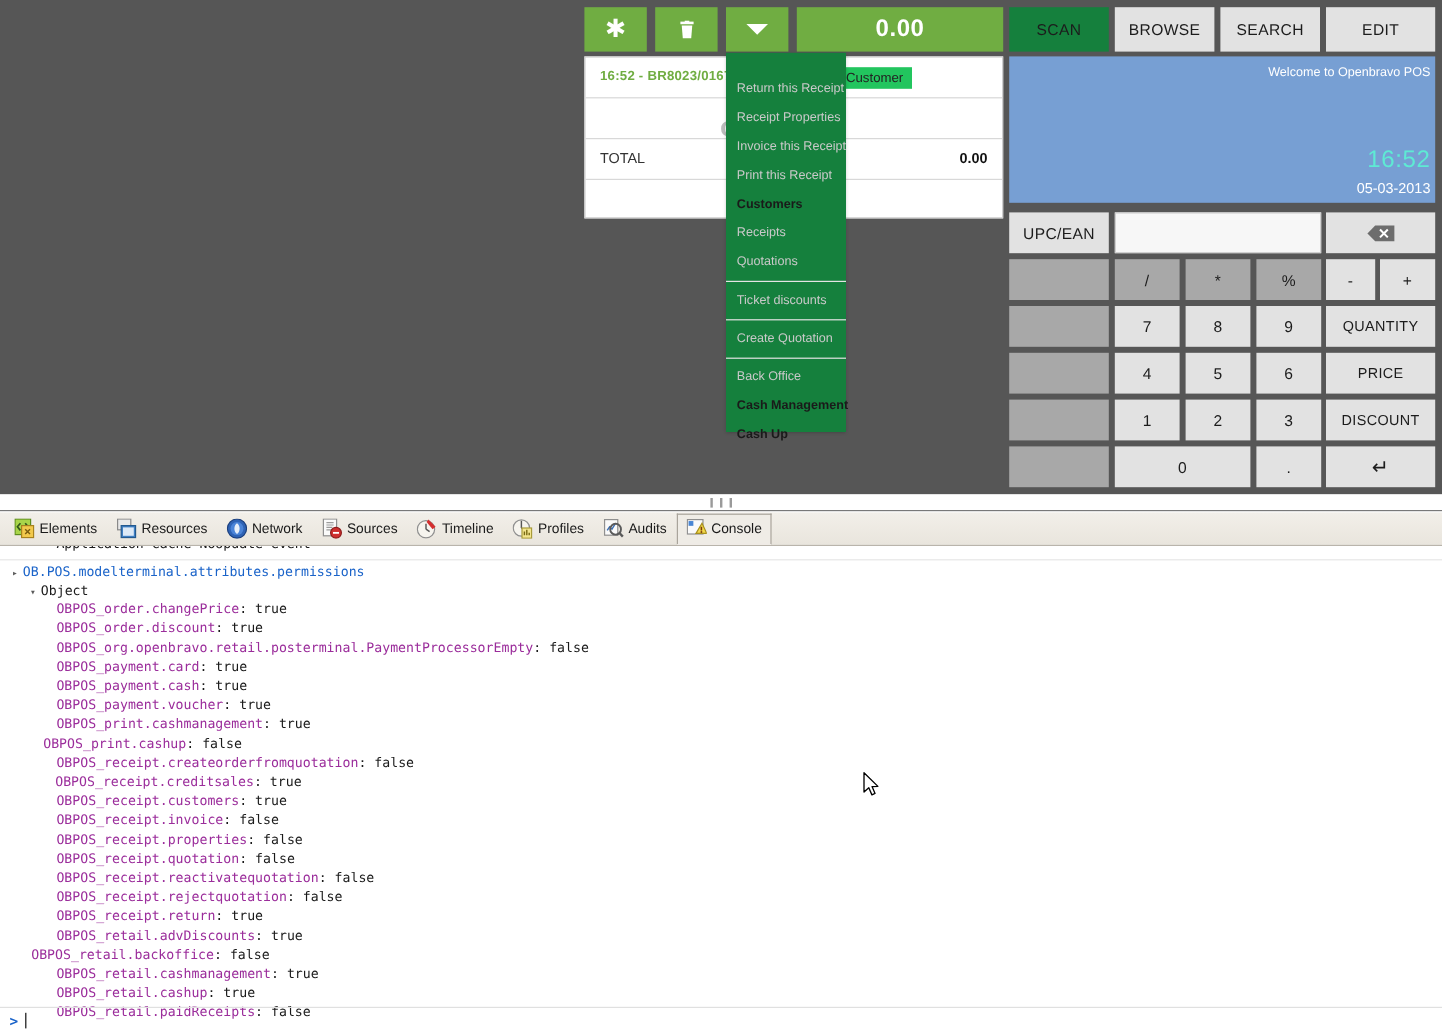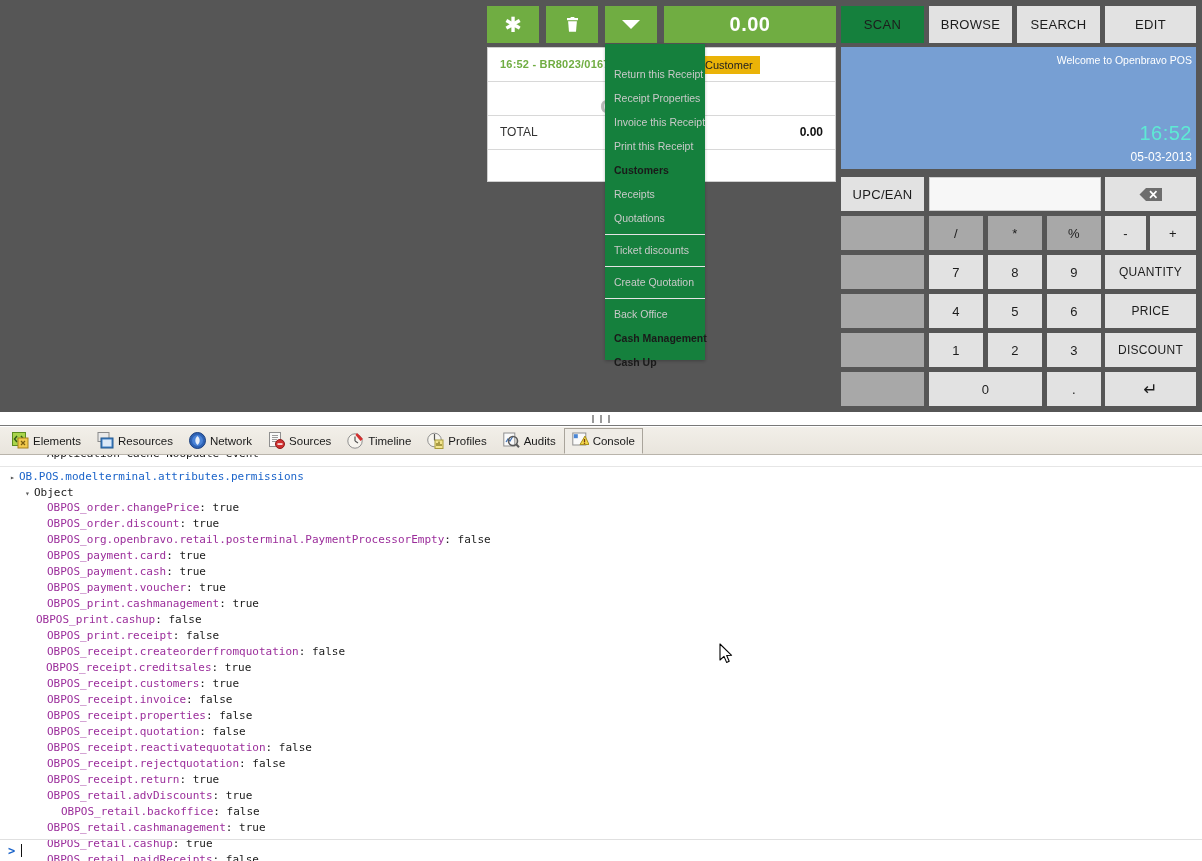--- a/index.html
+++ b/index.html
@@ -43,21 +43,21 @@
   }
   .rp-row { position: relative; height: 34px; border-bottom: 1px solid #d8d8d8; }
   .rp-row.last { border-bottom: none; }
   #receipt-id {
     position: absolute; left: 12px; top: 10px;
     font-size: 11px; font-weight: bold; color: #70ad42;
     letter-spacing: .2px;
   }
   #customer-btn {
     position: absolute; left: 210px; top: 8px;
-    background: #eab308; color: #222;
+    background: #22c55e; color: #222;
     font-size: 11px; padding: 3px 7px;
   }
   #receipt-watermark {
     position: absolute; left: 600px; top: 92px;
     font-size: 23px; color: #bdbdbd; font-weight: bold;
     letter-spacing: .5px; pointer-events: none;
   }
   #total-label {
     position: absolute; left: 12px; top: 9px;
     font-size: 12px; color: #333; font-weight: normal;
@@ -423,32 +423,31 @@
 
       <div id="prop-list">
           <div class="con-line" style="height: 16px; line-height: 16px; padding-left: 47px;"><span class="prop-key">OBPOS_order.changePrice</span><span class="val">: </span><span class="val">true</span></div>
           <div class="con-line" style="height: 16px; line-height: 16px; padding-left: 47px;"><span class="prop-key">OBPOS_order.discount</span><span class="val">: </span><span class="val">true</span></div>
           <div class="con-line" style="height: 16px; line-height: 16px; padding-left: 47px;"><span class="prop-key">OBPOS_org.openbravo.retail.posterminal.PaymentProcessorEmpty</span><span class="val">: </span><span class="val">false</span></div>
           <div class="con-line" style="height: 16px; line-height: 16px; padding-left: 47px;"><span class="prop-key">OBPOS_payment.card</span><span class="val">: </span><span class="val">true</span></div>
           <div class="con-line" style="height: 16px; line-height: 16px; padding-left: 47px;"><span class="prop-key">OBPOS_payment.cash</span><span class="val">: </span><span class="val">true</span></div>
           <div class="con-line" style="height: 16px; line-height: 16px; padding-left: 47px;"><span class="prop-key">OBPOS_payment.voucher</span><span class="val">: </span><span class="val">true</span></div>
           <div class="con-line" style="height: 16px; line-height: 16px; padding-left: 47px;"><span class="prop-key">OBPOS_print.cashmanagement</span><span class="val">: </span><span class="val">true</span></div>
           <div class="con-line" style="height: 16px; line-height: 16px; padding-left: 36px;"><span class="prop-key">OBPOS_print.cashup</span><span class="val">: </span><span class="val">false</span></div>
-          <div class="con-line" style="height: 16px; line-height: 16px; padding-left: 47px;"><span class="prop-key">OBPOS_print.receipt</span><span class="val">: </span><span class="val">false</span></div>
           <div class="con-line" style="height: 16px; line-height: 16px; padding-left: 47px;"><span class="prop-key">OBPOS_receipt.createorderfromquotation</span><span class="val">: </span><span class="val">false</span></div>
           <div class="con-line" style="height: 16px; line-height: 16px; padding-left: 46px;"><span class="prop-key">OBPOS_receipt.creditsales</span><span class="val">: </span><span class="val">true</span></div>
           <div class="con-line" style="height: 16px; line-height: 16px; padding-left: 47px;"><span class="prop-key">OBPOS_receipt.customers</span><span class="val">: </span><span class="val">true</span></div>
           <div class="con-line" style="height: 16px; line-height: 16px; padding-left: 47px;"><span class="prop-key">OBPOS_receipt.invoice</span><span class="val">: </span><span class="val">false</span></div>
           <div class="con-line" style="height: 16px; line-height: 16px; padding-left: 47px;"><span class="prop-key">OBPOS_receipt.properties</span><span class="val">: </span><span class="val">false</span></div>
           <div class="con-line" style="height: 16px; line-height: 16px; padding-left: 47px;"><span class="prop-key">OBPOS_receipt.quotation</span><span class="val">: </span><span class="val">false</span></div>
           <div class="con-line" style="height: 16px; line-height: 16px; padding-left: 47px;"><span class="prop-key">OBPOS_receipt.reactivatequotation</span><span class="val">: </span><span class="val">false</span></div>
           <div class="con-line" style="height: 16px; line-height: 16px; padding-left: 47px;"><span class="prop-key">OBPOS_receipt.rejectquotation</span><span class="val">: </span><span class="val">false</span></div>
           <div class="con-line" style="height: 16px; line-height: 16px; padding-left: 47px;"><span class="prop-key">OBPOS_receipt.return</span><span class="val">: </span><span class="val">true</span></div>
           <div class="con-line" style="height: 16px; line-height: 16px; padding-left: 47px;"><span class="prop-key">OBPOS_retail.advDiscounts</span><span class="val">: </span><span class="val">true</span></div>
-          <div class="con-line" style="height: 16px; line-height: 16px; padding-left: 61px;"><span class="prop-key">OBPOS_retail.backoffice</span><span class="val">: </span><span class="val">false</span></div>
+          <div class="con-line" style="height: 16px; line-height: 16px; padding-left: 26px;"><span class="prop-key">OBPOS_retail.backoffice</span><span class="val">: </span><span class="val">false</span></div>
           <div class="con-line" style="height: 16px; line-height: 16px; padding-left: 47px;"><span class="prop-key">OBPOS_retail.cashmanagement</span><span class="val">: </span><span class="val">true</span></div>
           <div class="con-line" style="height: 16px; line-height: 16px; padding-left: 47px;"><span class="prop-key">OBPOS_retail.cashup</span><span class="val">: </span><span class="val">true</span></div>
           <div class="con-line" style="height: 16px; line-height: 16px; padding-left: 47px;"><span class="prop-key">OBPOS_retail.paidReceipts</span><span class="val">: </span><span class="val">false</span></div>
         </div>
 
     </div>
 
     <div id="con-prompt">
       <span id="prompt-arrow">&gt;</span>
       <span id="prompt-caret"></span>

